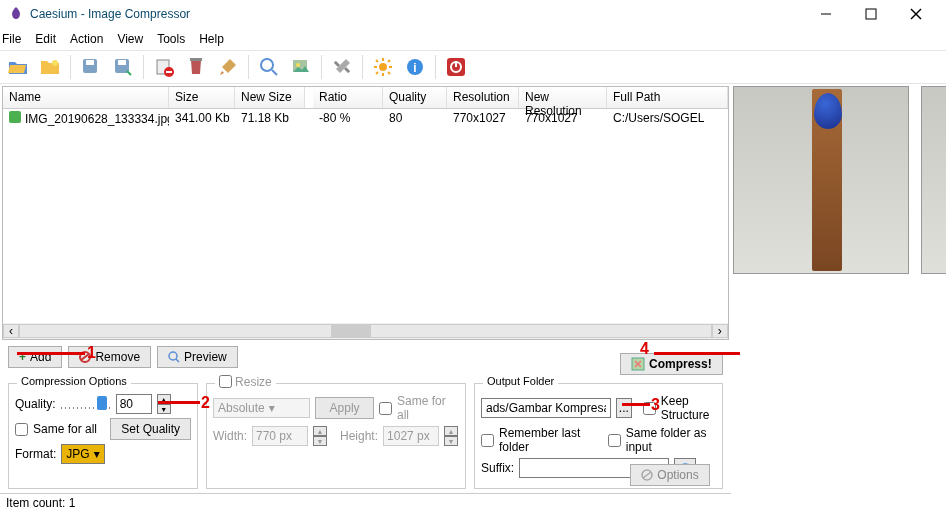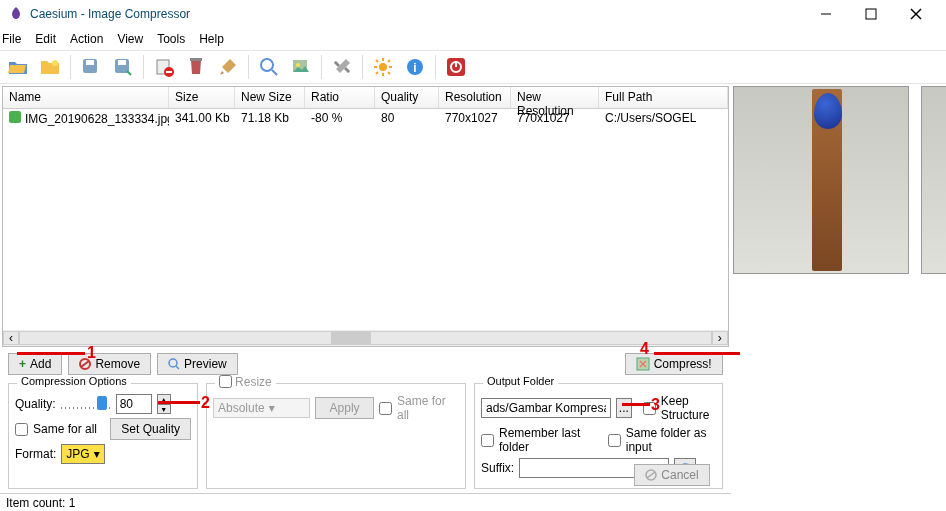--- a/index.html
+++ b/index.html
@@ -36,38 +36,38 @@
     .file-icon { width: 12px; height: 12px; background: #4caf50; display: inline-block; margin-right: 4px; border-radius: 2px; }
     .hscroll { position: absolute; bottom: 0; left: 0; right: 0; height: 16px; background: #f0f0f0; display: flex; align-items: center; }
     .hscroll-track { flex: 1; height: 14px; background: #e8e8e8; border: 1px solid #ccc; position: relative; }
     .hscroll-thumb { position: absolute; left: 45%; width: 40px; height: 12px; background: #ccc; top: 0; }
     .hscroll-arrow { width: 16px; height: 14px; background: #e8e8e8; border: 1px solid #ccc; display: flex; align-items: center; justify-content: center; }
 
     
     .action-row { padding: 4px 8px; display: flex; gap: 6px; position: relative; }
     .btn { padding: 2px 10px; height: 22px; display: inline-flex; align-items: center; gap: 4px; background: #e9e9e9; border: 1px solid #adadad; cursor: default; }
     .spacer { flex: 1; }
-    .compress-btn { font-weight: normal; }
+    .compress-btn { font-weight: bold; margin-top: 7px; }
 
     
     .settings { display: flex; padding: 4px 8px; gap: 8px; }
     .panel { border: 1px solid #ccc; padding: 6px; position: relative; background: #fff; }
     .panel-title { position: absolute; top: -9px; left: 8px; background: #fff; padding: 0 4px; font-size: 11px; }
     .compression-panel { width: 190px; }
     .resize-panel { width: 260px; }
     .output-panel { flex: 1; }
     .row { display: flex; align-items: center; gap: 5px; margin: 4px 0; }
     .slider-mock { width: 50px; height: 20px; position: relative; }
     .slider-track { position: absolute; top: 13px; left: 0; right: 0; height: 2px; background: repeating-linear-gradient(90deg,#888,#888 1px,transparent 1px,transparent 4px); }
     .slider-thumb { position: absolute; top: 2px; left: 36px; width: 10px; height: 14px; background: #3b8ee0; border-radius: 2px; }
     .num-input { width: 36px; height: 20px; border: 1px solid #7a7a7a; padding: 0 3px; }
     .spinner-btns { width: 14px; height: 20px; display: flex; flex-direction: column; }
     .spinner-btns div { flex:1; border:1px solid #7a7a7a; background:#e9e9e9; font-size:7px; display:flex; align-items:center; justify-content:center; }
     .chk { width: 13px; height: 13px; }
-    .combo { height: 20px; border: 1px solid #7a7a7a; padding: 0 4px; background: #fde047; display: inline-flex; align-items: center; gap: 4px; }
+    .combo { height: 20px; border: 1px solid #7a7a7a; padding: 0 4px; background: #eab308; display: inline-flex; align-items: center; gap: 4px; }
     .disabled, .disabled * { color: #999 !important; }
     .disabled input, .disabled .combo { background: #f4f4f4; border-color: #ccc; }
     .txt-input { height: 20px; border: 1px solid #7a7a7a; padding: 0 4px; width: 130px; }
     .browse-btn { width: 22px; height: 20px; border: 1px solid #7a7a7a; background: #e9e9e9; display: inline-flex; align-items: center; justify-content: center;}
 
     
     .status { height: 18px; border-top: 1px solid #ccc; padding: 1px 6px; display: flex; align-items: center; }
     .progress-row { display: flex; align-items: center; padding: 0 6px 2px 6px; gap: 4px; }
     .progress-bar { flex: 1; height: 14px; background: #0a0; border: 1px solid #888;}
     .cancel-btn { position: absolute; right: 12px; bottom: 2px; }
@@ -79,21 +79,21 @@
     .preview-controls { display: flex; align-items: center; gap: 4px; padding: 2px; }
     .sq-btn { width: 20px; height: 20px; background: #eee; border: 1px solid #aaa; display:flex; align-items:center; justify-content:center; }
 
     
     .annot { position: absolute; color: #d00; font-weight: bold; font-size: 16px; z-index: 50; pointer-events: none; }
     .annot-line { position: absolute; background: #d00; z-index: 49; pointer-events: none; }
 
     .c-name { width: 166px; }
     .c-size { width: 66px; }
     .c-newsize { width: 70px; }
-    .c-ratio { width: 70px; }
+    .c-ratio { width: 70px; margin-left: 8px; }
     .c-quality { width: 64px; }
     .c-res { width: 72px; }
     .c-newres { width: 88px; }
     .c-path { flex: 1; }
   </style>
 </head>
 <body>
 
 <div class="titlebar">
   <svg class="titlebar-icon" viewBox="0 0 16 16">
@@ -331,20 +331,34 @@
           <div class="combo" style="width:100px">
               <span>Absolute</span>
               <span>▾</span>
             </div>
           <div class="btn" style="width:60px;justify-content:center">
               <span>Apply</span>
             </div>
           <input type="checkbox" class="chk" style="">
           <span>Same for all</span>
         </div>
+        <div class="row">
+          <span>Width:</span>
+          <input class="num-input" style="width: 56px;" value="770 px">
+          <div class="spinner-btns">
+              <div>▲</div>
+              <div>▼</div>
+            </div>
+          <span style="margin-left:8px">Height:</span>
+          <input class="num-input" style="width: 56px;" value="1027 px">
+          <div class="spinner-btns">
+              <div>▲</div>
+              <div>▼</div>
+            </div>
+        </div>
       </div>
 
       <div class="panel output-panel" style="position:relative">
         <span class="panel-title">Output Folder</span>
         <div class="row">
           <input class="txt-input" value="ads/Gambar Kompresan" style="">
           <div class="browse-btn">...</div>
           <input type="checkbox" class="chk" style="margin-left: 6px;">
           <span>Keep Structure</span>
         </div>
@@ -362,21 +376,21 @@
                 <path d="M10 6a4 4 0 11-1.2-2.8" fill="none" stroke="#3b8ee0" stroke-width="1.5"></path>
                 <path d="M9 1l1 2.5L7.5 3z" fill="#3b8ee0"></path>
               </svg>
             </div>
         </div>
         <div class="btn cancel-btn" style="color:#888">
             <svg width="12" height="12">
               <circle cx="6" cy="6" r="5" fill="none" stroke="#aaa" stroke-width="1.5"></circle>
               <line x1="2" y1="9" x2="10" y2="3" stroke="#aaa" stroke-width="1.5"></line>
             </svg>
-            <span>Cancel</span>
+            <span>Options</span>
           </div>
       </div>
     </div>
 
     <div class="status">
       <span>Item count:  1</span>
     </div>
   </div>
 
   <div class="right-pane">

